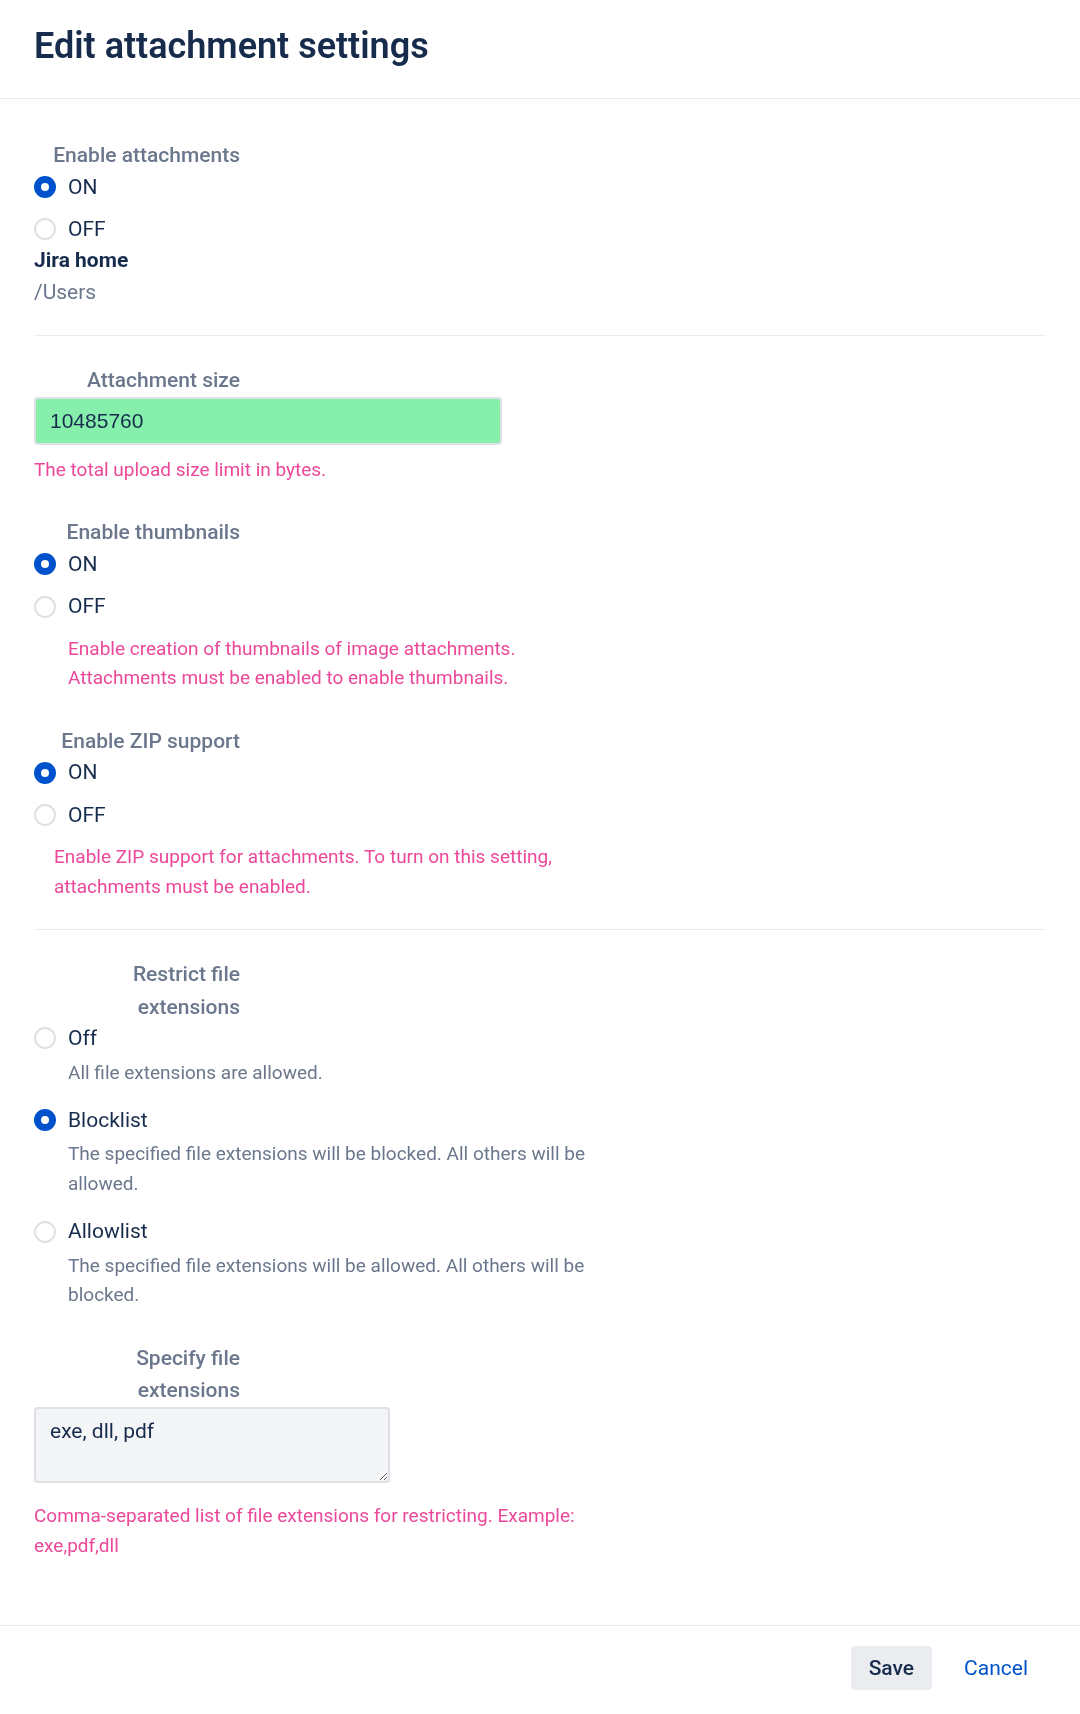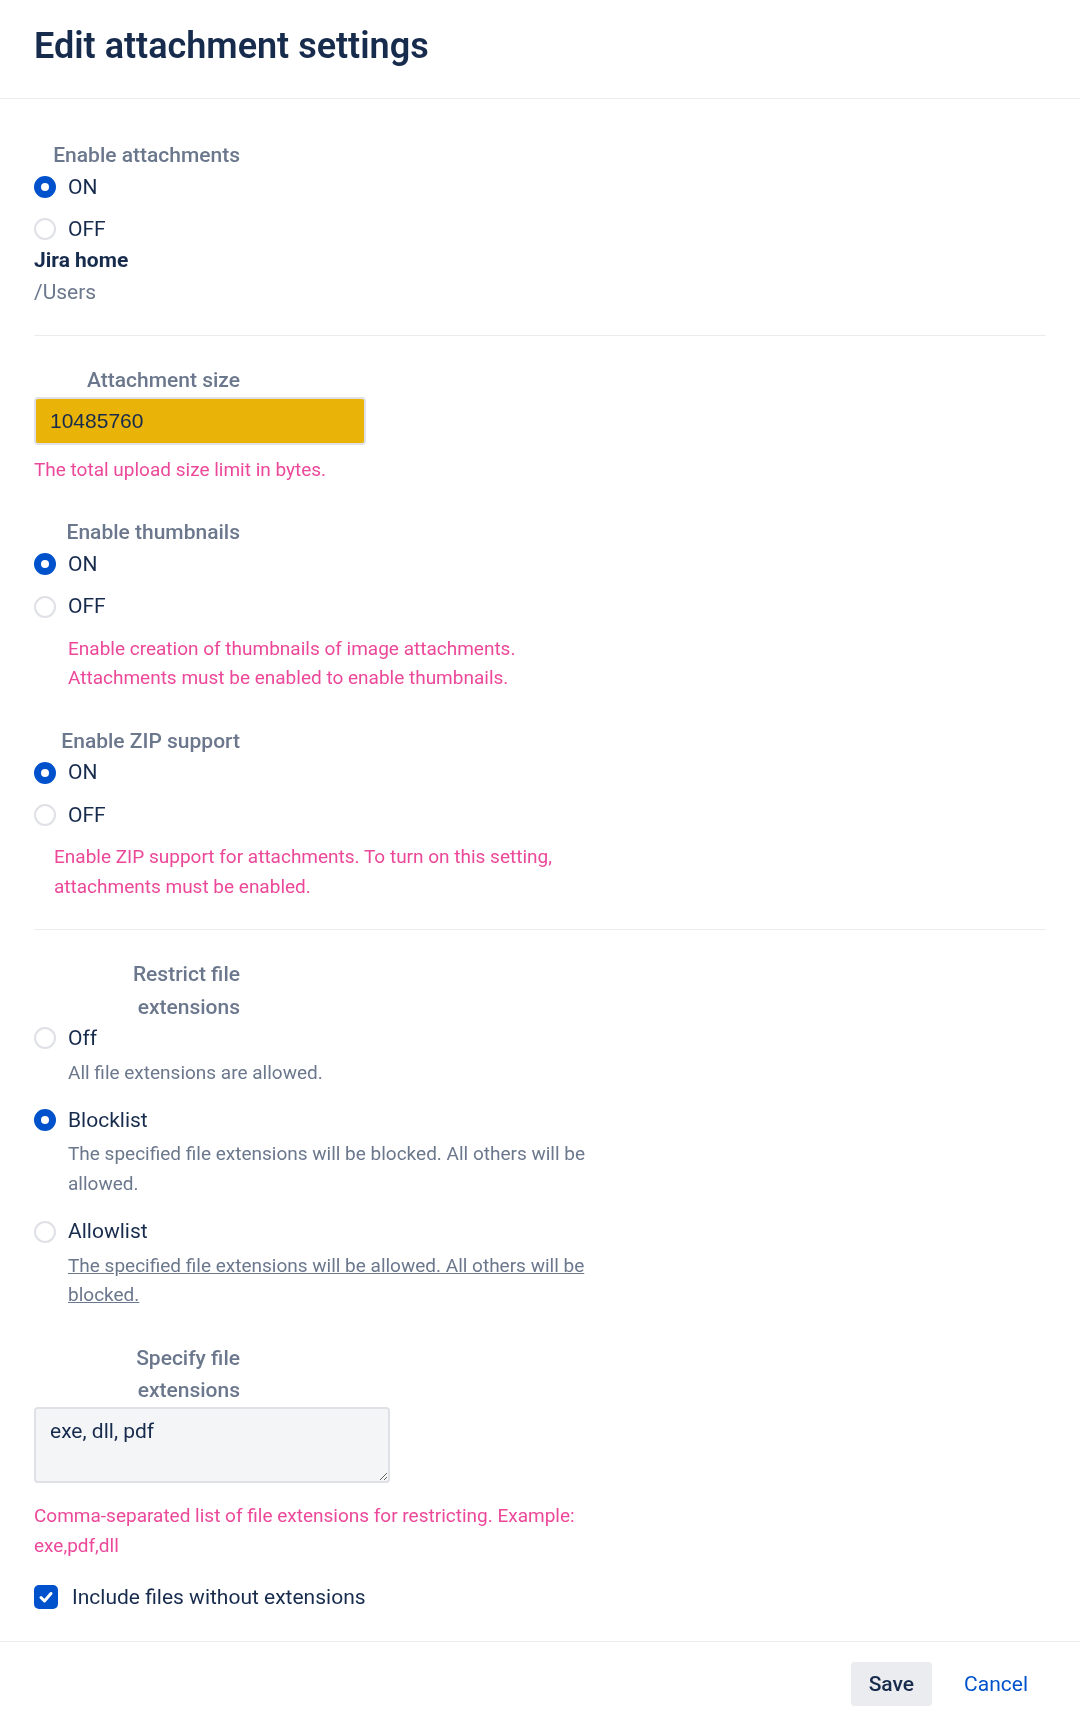--- a/index.html
+++ b/index.html
@@ -115,26 +115,26 @@
     max-width: 560px;
   }
   .help-text-inline {
     color: #6B778C;
     font-size: 19px;
     margin: 4px 0 18px 34px;
     line-height: 1.55;
     max-width: 530px;
   }
   .text-input {
-    width: 332px;
+    width: 468px;
     padding: 10px 14px;
     font-size: 21px;
     border: 2px solid #DFE1E6;
     border-radius: 4px;
-    background: #eab308;
+    background: #86efac;
     color: #172B4D;
   }
   .textarea-input {
     width: 356px;
     height: 76px;
     padding: 10px 14px;
     font-size: 21px;
     border: 2px solid #DFE1E6;
     border-radius: 4px;
     background: #F4F5F7;
@@ -286,40 +286,32 @@
           <div class="radio-option" style="margin-bottom:4px;">
             <div class="radio-circle selected"></div>
             <span class="radio-label">Blocklist</span>
           </div>
           <div class="help-text-inline">The specified file extensions will be blocked. All others will be allowed.</div>
 
           <div class="radio-option" style="margin-bottom:4px;">
             <div class="radio-circle"></div>
             <span class="radio-label">Allowlist</span>
           </div>
-          <div class="help-text-inline" style="margin-bottom:0;text-decoration:underline;">The specified file extensions will be allowed. All others will be blocked.</div>
+          <div class="help-text-inline" style="margin-bottom:0;">The specified file extensions will be allowed. All others will be blocked.</div>
         </div>
       </div>
 
       <div class="field-group row" style="margin-top:16px;">
         <div class="label-col">
           <label>Specify file extensions</label>
         </div>
         <div class="control-col">
           <textarea class="textarea-input" style="">exe, dll, pdf</textarea>
           <div class="help-text">Comma-separated list of file extensions for restricting. Example: exe,pdf,dll</div>
 
-          <div class="checkbox-row">
-            <div class="checkbox-box">
-              <svg viewBox="0 0 16 16" fill="none" stroke="#fff" stroke-width="3" stroke-linecap="round" stroke-linejoin="round">
-                  <polyline points="3,8.5 6.5,12 13,4.5"></polyline>
-                </svg>
-            </div>
-            <span class="checkbox-label">Include files without extensions</span>
-          </div>
         </div>
       </div>
     </div>
 
   </div>
 
   <div class="footer">
     <button class="btn btn-primary-subtle">Save</button>
     <button class="btn btn-link">Cancel</button>
   </div>

